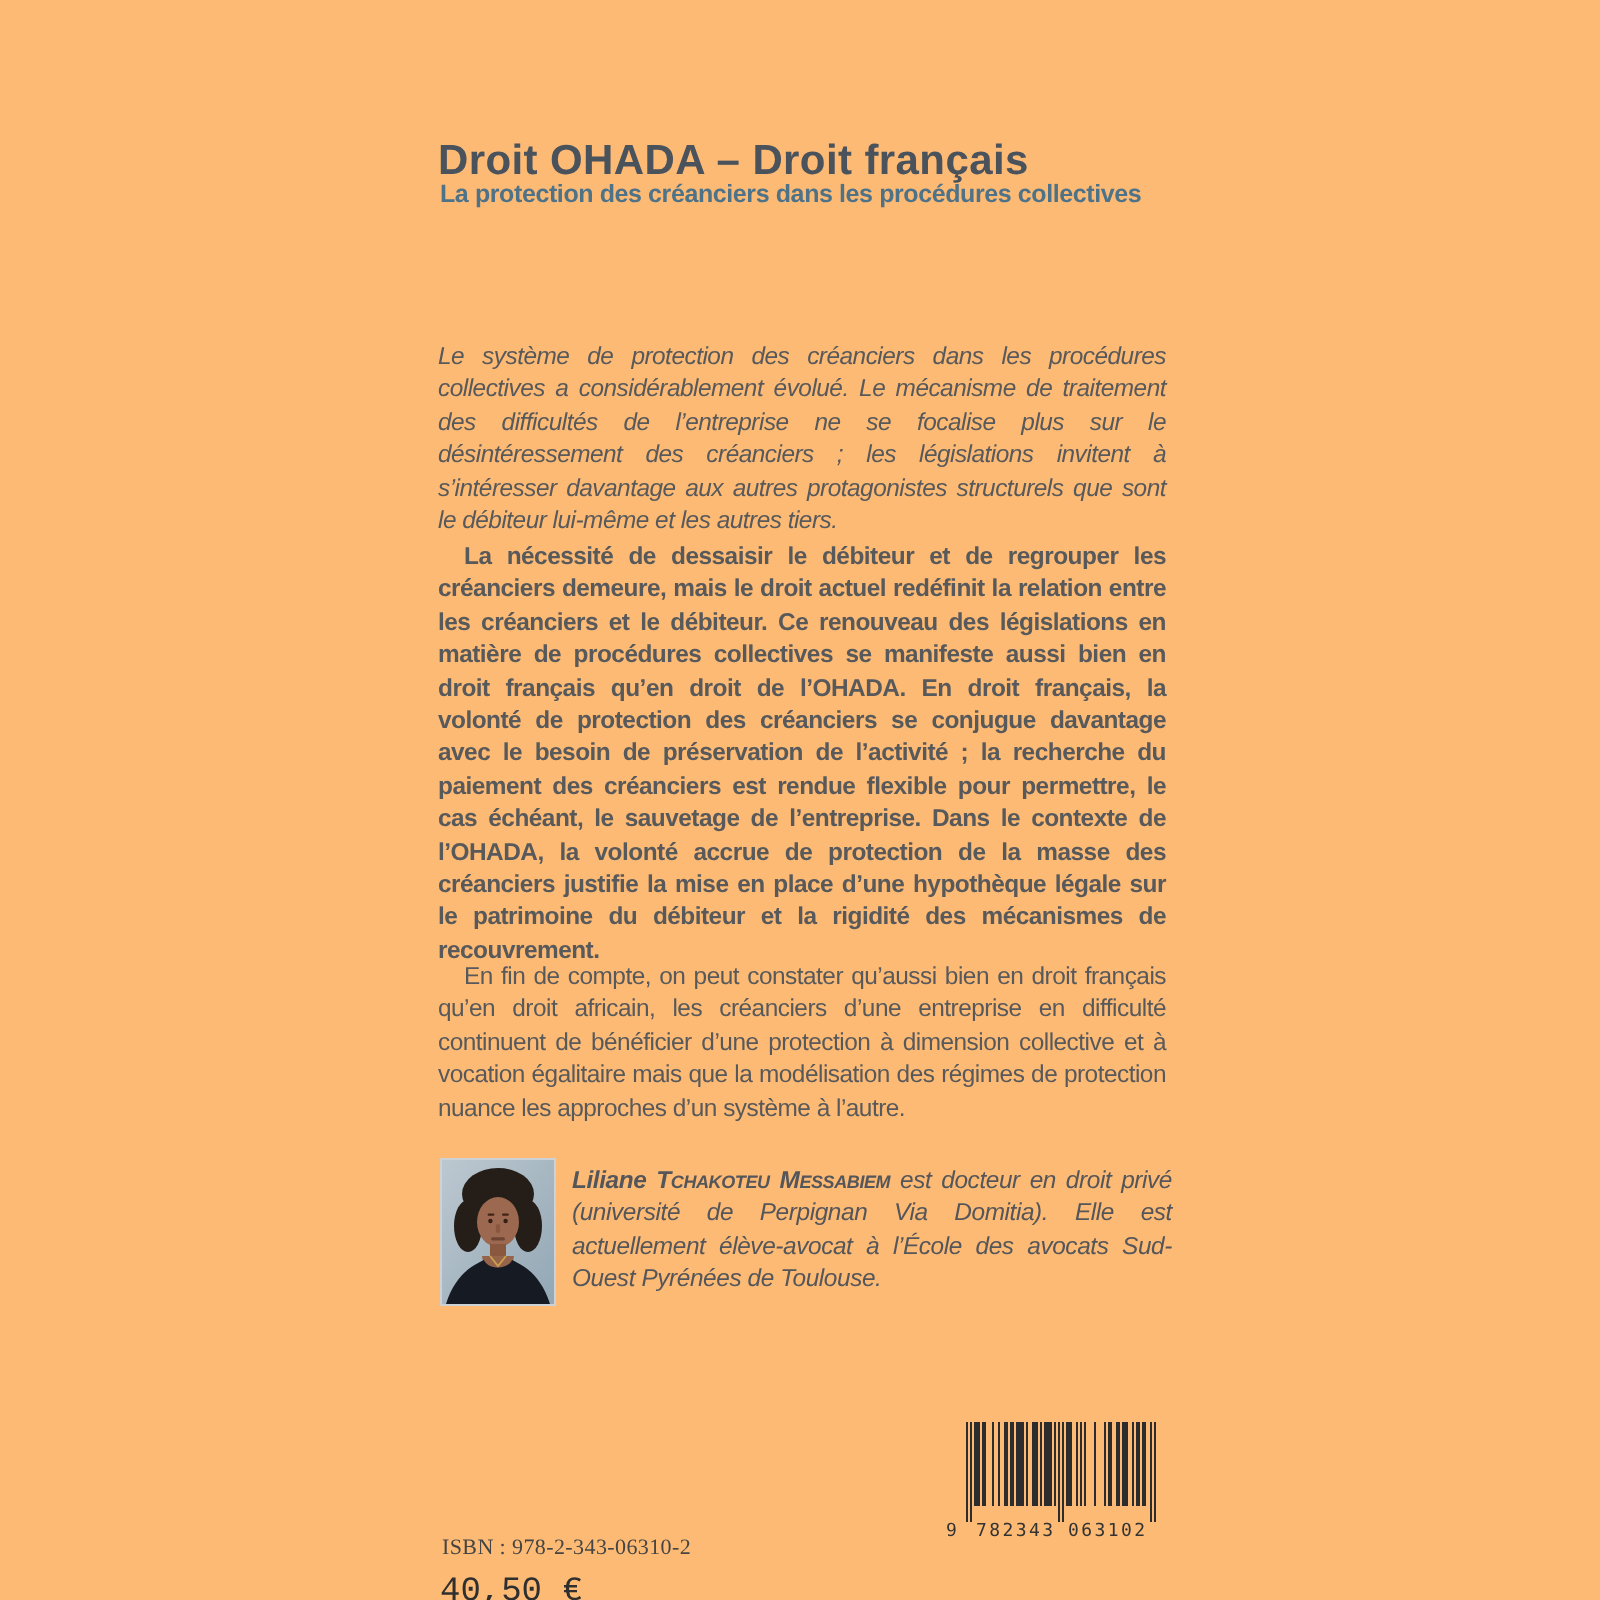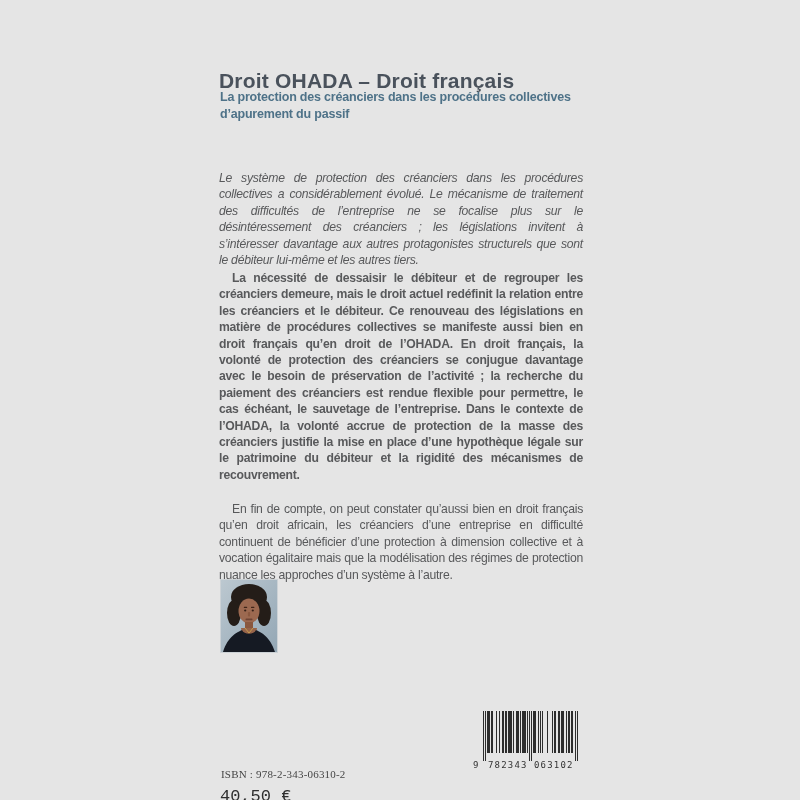--- a/index.html
+++ b/index.html
@@ -1,39 +1,39 @@
 <!DOCTYPE html>
 <html lang="fr"><head>
 <meta charset="utf-8">
 <title>Book back cover</title>
 <style>
   html,body{margin:0;padding:0;}
   body{
     width:800px;height:800px;background:#ffffff;overflow:hidden;
     font-family:"Liberation Sans",sans-serif;position:relative;
   }
-  .page{position:absolute;inset:0;background:#e5e5e5;}
+  .page{position:absolute;inset:0;background:#fdba74;}
   .title{
     position:absolute;left:219px;top:55px;
     font-size:21px;letter-spacing:.2px;color:#4a525c;white-space:nowrap;
   }
   .subtitle{
     position:absolute;left:220px;top:89px;
     font-size:12.5px;font-weight:700;letter-spacing:-.2px;
     line-height:17.4px;color:#4e7288;
   }
   .para{
     position:absolute;left:219px;width:364px;
     font-size:12.2px;line-height:16.4px;letter-spacing:-.25px;
     text-align:justify;color:#58595b;margin:0;
   }
   .para.indent{text-indent:13px;}
   .p1{top:170px;font-style:italic;}
   .p2{top:270px;font-weight:bold;}
-  .p3{top:480px;margin-top:21px;}
+  .p3{top:480px;}
   .photo{
     position:absolute;left:221px;top:580px;width:56px;height:72px;
     outline:1px solid #ccd2d6;
   }
   .bio{
     position:absolute;left:286px;top:582px;width:300px;
     font-size:12.2px;line-height:16.4px;letter-spacing:-.2px;
     font-style:italic;text-align:justify;color:#55565a;margin:0;
   }
   .bio-name{font-weight:700;}
@@ -53,21 +53,20 @@
 </style>
 </head>
 <body>
 
 <div class="page">
 
   <h1 class="title">Droit OHADA – Droit français</h1>
 
   <div class="subtitle">
     <div>La protection des créanciers dans les procédures collectives</div>
-    <div>d’apurement du passif</div>
   </div>
 
   <p class="para p1">Le système de protection des créanciers dans les procédures collectives a considérablement évolué. Le mécanisme de traitement des difficultés de l’entreprise ne se focalise plus sur le désintéressement des créanciers ; les législations invitent à s’intéresser davantage aux autres protagonistes structurels que sont le débiteur lui-même et les autres tiers.</p>
   <p class="para p2 indent">La nécessité de dessaisir le débiteur et de regrouper les créanciers demeure, mais le droit actuel redéfinit la relation entre les créanciers et le débiteur. Ce renouveau des législations en matière de procédures collectives se manifeste aussi bien en droit français qu’en droit de l’OHADA. En droit français, la volonté de protection des créanciers se conjugue davantage avec le besoin de préservation de l’activité ; la recherche du paiement des créanciers est rendue flexible pour permettre, le cas échéant, le sauvetage de l’entreprise. Dans le contexte de l’OHADA, la volonté accrue de protection de la masse des créanciers justifie la mise en place d’une hypothèque légale sur le patrimoine du débiteur et la rigidité des mécanismes de recouvrement.</p>
   <p class="para p3 indent">En fin de compte, on peut constater qu’aussi bien en droit français qu’en droit africain, les créanciers d’une entreprise en difficulté continuent de bénéficier d’une protection à dimension collective et à vocation égalitaire mais que la modélisation des régimes de protection nuance les approches d’un système à l’autre.</p>
 
   <svg class="photo" viewBox="0 0 56 72" xmlns="http://www.w3.org/2000/svg" aria-hidden="true">
     <defs>
       <linearGradient id="pbg" x1="0" y1="0" x2="1" y2="1">
         <stop offset="0" stop-color="#bcc8d0"></stop>
@@ -84,20 +83,21 @@
     <rect x="22.8" y="26.8" width="3.4" height="1.1" rx=".5" fill="#3f2417"></rect>
     <rect x="30" y="26.8" width="3.4" height="1.1" rx=".5" fill="#3f2417"></rect>
     <rect x="26.9" y="32" width="2.2" height="4.5" rx="1" fill="#8a583f"></rect>
     <rect x="24.5" y="38.6" width="7" height="1.6" rx=".8" fill="#6e4434"></rect>
     <rect x="24" y="42" width="8" height="11" fill="#8a583f"></rect>
     <polygon points="20,48 36,48 34,60 22,60" fill="#96644a"></polygon>
     <path d="M2,72 C7,56 17,52 21,50 C23,55 33,55 35,50 C39,52 49,56 54,72 Z" fill="#151a23"></path>
     <polyline points="24,48 28,53 32,48" fill="none" stroke="#caa24e" stroke-width="0.9"></polyline>
   </svg>
 
+  <p class="bio"><span class="bio-name">Liliane </span><span class="bio-surname">Tchakoteu Messabiem</span><span> est docteur en droit privé (université de Perpignan Via Domitia). Elle est actuellement élève-avocat à l’École des avocats Sud-Ouest Pyrénées de Toulouse.</span></p>
 
   <div class="isbn">ISBN : 978-2-343-06310-2</div>
   <div class="price">40,50 €</div>
 
   <svg class="barcode" id="barcode-svg" width="110" height="58" viewBox="-11 0 110 58" xmlns="http://www.w3.org/2000/svg" shape-rendering="crispEdges">
     <g id="bars">
         <rect x="0" y="0" width="1" height="50" fill="#2d2d2d"></rect>
         <rect x="2" y="0" width="1" height="50" fill="#2d2d2d"></rect>
         <rect x="4" y="0" width="1" height="42" fill="#2d2d2d"></rect>
         <rect x="5" y="0" width="1" height="42" fill="#2d2d2d"></rect>

